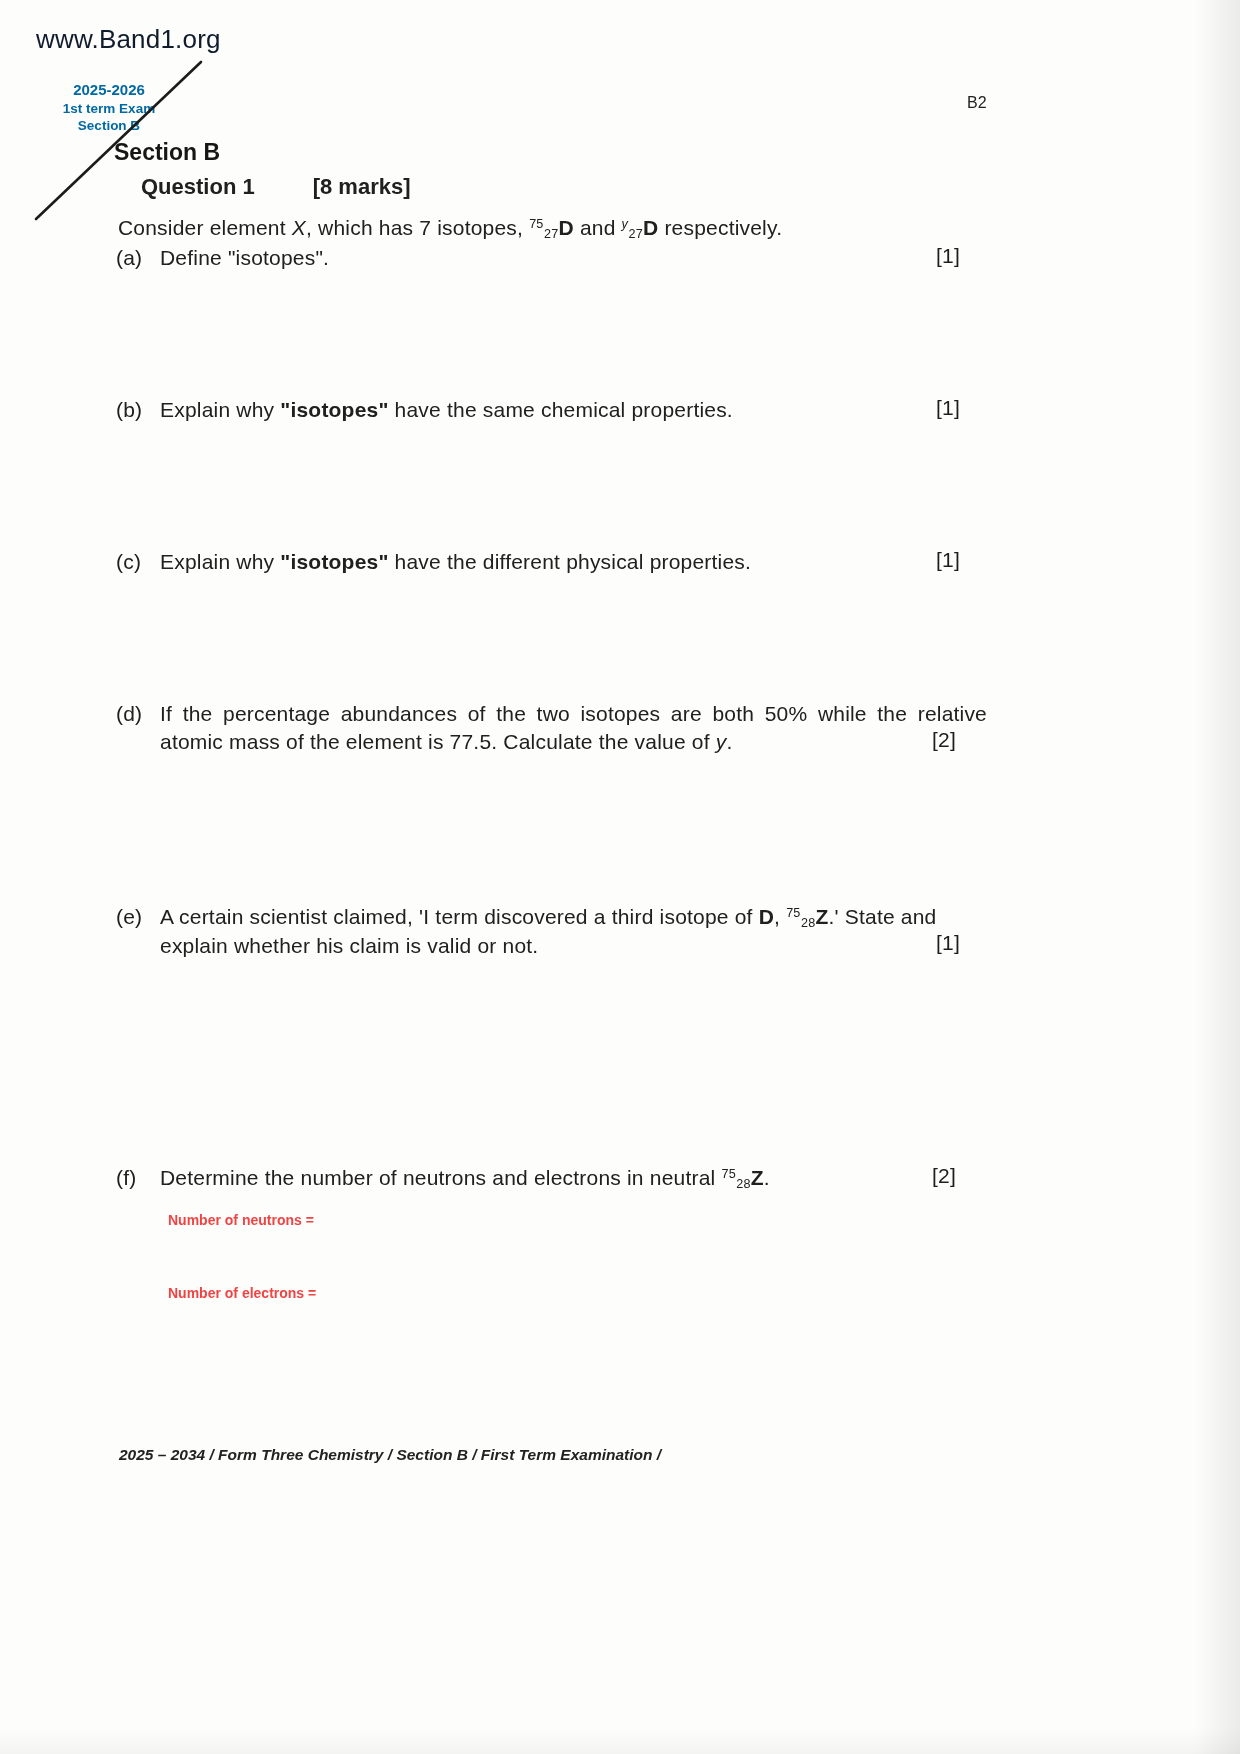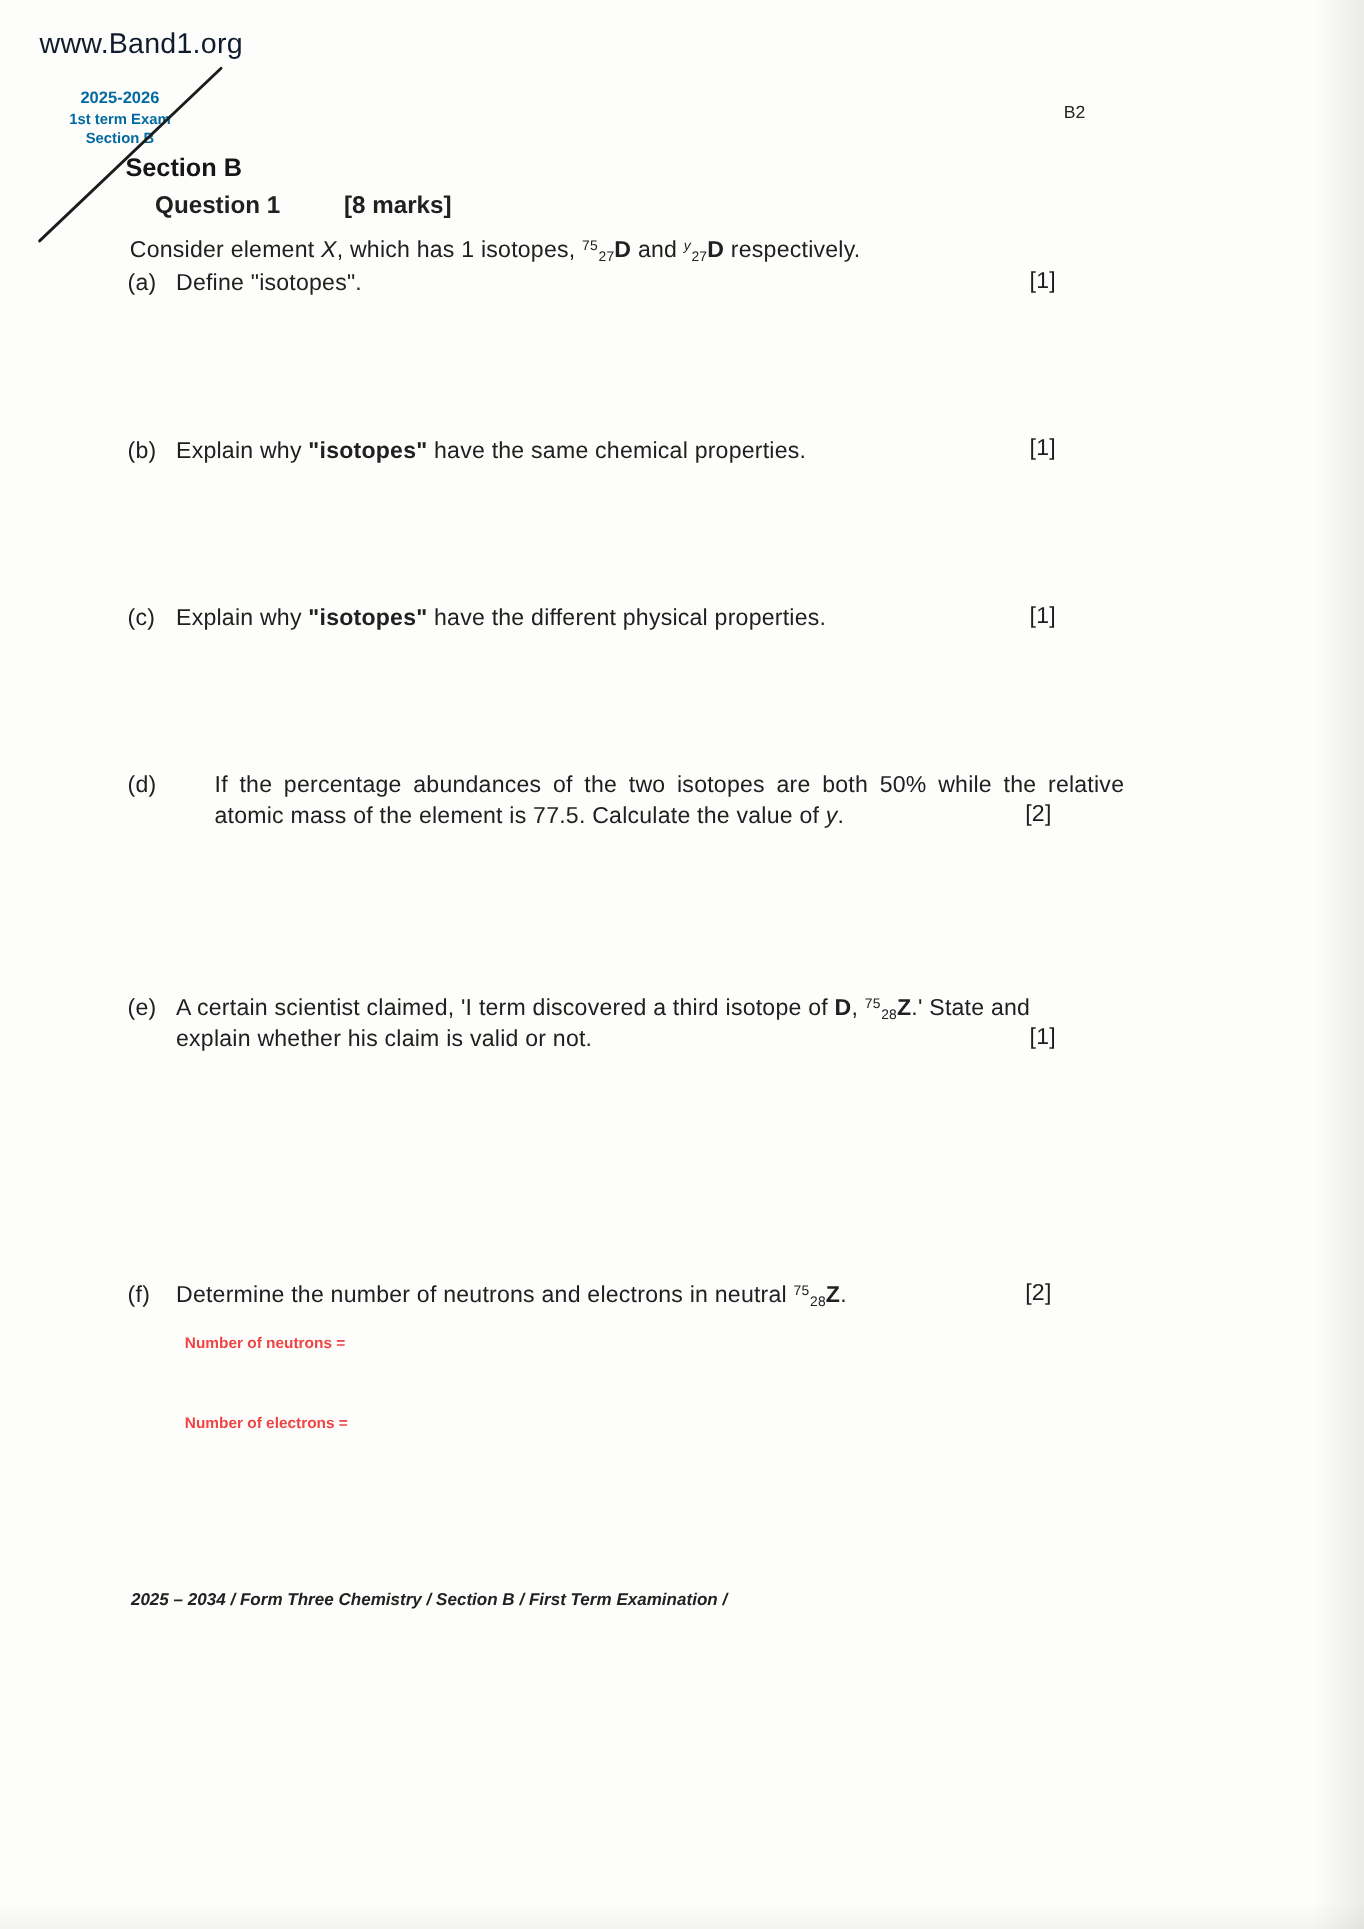--- a/index.html
+++ b/index.html
@@ -47,21 +47,21 @@
     position:absolute; left:116px; display:flex; align-items:flex-start;
     font-size:21px; letter-spacing:0.2px; line-height:1.34; color:#202020;
   }
   .plabel { flex:0 0 44px; }
   .part-a { top:244px; }
   .part-b { top:396px; }
   .part-c { top:548px; }
   .part-d { top:700px; }
   .part-e { top:903px; }
   .part-f { top:1164px; }
-  .part-d .ptext { width:827px; text-align:justify;margin-left:35px; }
+  .part-d .ptext { width:827px; text-align:justify; }
   .part-e .ptext { width:840px; }
   .marks { position:absolute; font-size:21px; color:#1d1d1d; letter-spacing:0.2px; }
   .mk-a { left:936px; top:244px; }
   .mk-b { left:936px; top:396px; }
   .mk-c { left:936px; top:548px; }
   .mk-d { left:932px; top:728px; }
   .mk-e { left:936px; top:931px; }
   .mk-f { left:932px; top:1164px; }
   .ans { position:absolute; left:168px; font-size:14px; font-weight:bold; color:#ef4444; }
   .ans-n { top:1212px; }
@@ -92,21 +92,21 @@
   <svg class="slash" width="178" height="172" viewBox="0 0 178 172">
     <line x1="6" y1="164" x2="171" y2="7" stroke="#1c1c1c" stroke-width="2.6" stroke-linecap="round"></line>
   </svg>
 
   <div class="pagenum">B2</div>
 
   <h2 class="section-heading">Section B</h2>
 
   <div class="q-title"><span class="qt">Question 1</span><span class="qm">[8 marks]</span></div>
 
-  <p class="intro"><span>Consider element </span><i class="ital">X</i><span>, which has 1 isotopes, </span><span class="iso"><span class="isup">75</span><span class="isub">27</span><b class="isym">D</b></span><span> and </span><span class="iso"><span class="isup ital">y</span><span class="isub">27</span><b class="isym">D</b></span><span> respectively.</span></p>
+  <p class="intro"><span>Consider element </span><i class="ital">X</i><span>, which has 7 isotopes, </span><span class="iso"><span class="isup">75</span><span class="isub">27</span><b class="isym">D</b></span><span> and </span><span class="iso"><span class="isup ital">y</span><span class="isub">27</span><b class="isym">D</b></span><span> respectively.</span></p>
 
   <div class="part part-a">
     <span class="plabel">(a)</span>
     <span class="ptext"><span>Define "isotopes".</span></span>
   </div>
   <span class="marks mk-a">[1]</span>
 
   <div class="part part-b">
     <span class="plabel">(b)</span>
     <span class="ptext"><span>Explain why </span><b class="bold">"isotopes"</b><span> have the same chemical properties.</span></span>

